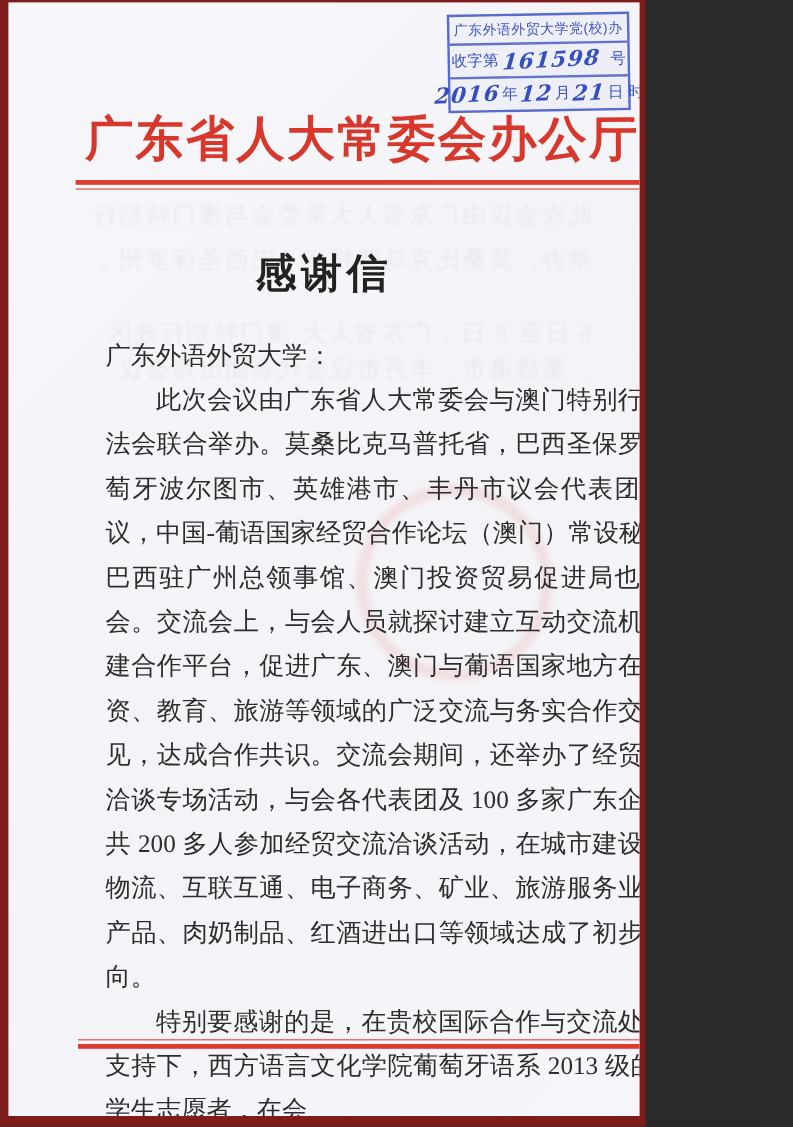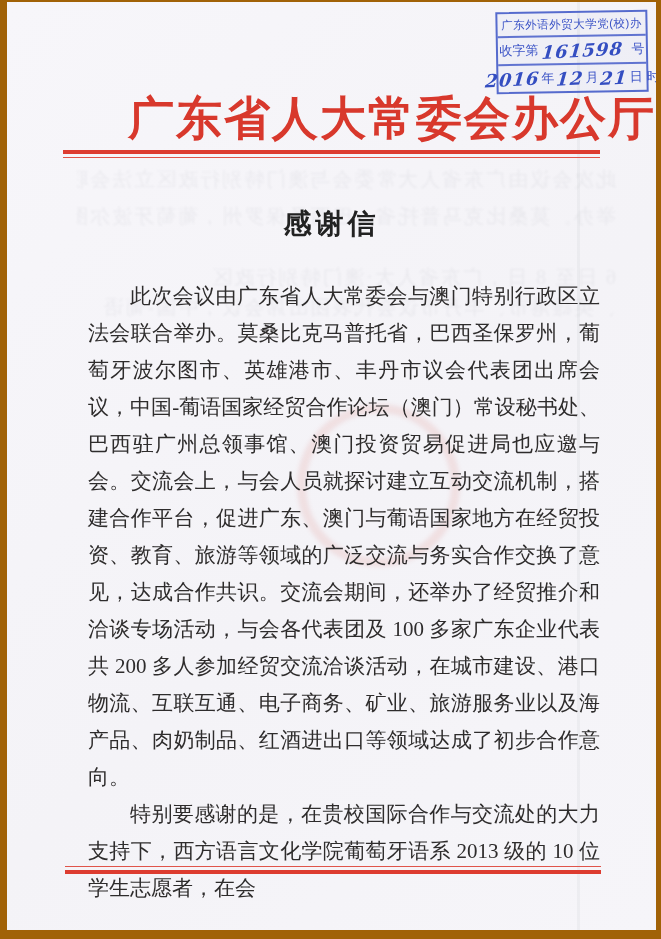--- a/index.html
+++ b/index.html
@@ -1,20 +1,20 @@
 <!DOCTYPE html>
 <html><head>
 <meta charset="utf-8">
 <style>
   html, body { margin: 0; padding: 0; background: #2a2a2a; }
   .scan {
     position: relative;
-    width: 661px;
+    width: 538px;
     height: 939px;
-    background: #a16207;
+    background: #7f1d1d;
     overflow: hidden;
     font-family: "Liberation Serif", "DejaVu Serif", serif;
   }
   .paper {
     position: absolute;
     left: 7px; top: 2px; right: 5px; bottom: 9px;
     background: linear-gradient(135deg, #f7f6fa 0%, #f4f3f7 55%, #f6f5f9 100%);
     overflow: hidden;
   }
   .crease {
@@ -55,21 +55,21 @@
     font-weight: bold;
     color: #2440bd;
   }
   .stamp-spacer { flex: 1; }
   
   .office {
     position: absolute;
     top: 86px; left: 0; right: 0;
     margin: 0;
     text-align: right;
-    font-size: 46px;
+    font-size: 40px;
     font-weight: bold;
     letter-spacing: 2px;
     color: #d8382c;
     white-space: nowrap;
   }
   .rule-top {
     position: absolute;
     top: 148px; left: 56px; width: 537px;
     height: 3px;
     border-top: 4px solid #dd3c30;
@@ -81,21 +81,21 @@
     height: 3px;
     border-top: 1.5px solid #e0544a;
     border-bottom: 4px solid #dd3c30;
   }
   
   .letter-title {
     position: absolute;
     top: 203px; left: 0; right: 0;
     margin: 0;
     text-align: center;
-    font-size: 28px;
+    font-size: 34px;
     font-weight: bold;
     letter-spacing: 4px;
     color: #222;
   }
   .body-block {
     position: absolute;
     top: 276px; left: 81px; width: 512px;
     font-size: 21px;
     line-height: 37px;
     color: #2e2c2c;
@@ -162,19 +162,20 @@
       </div>
     </div>
 
     <h1 class="office">广东省人大常委会办公厅</h1>
 
     <div class="rule-top"></div>
 
     <h2 class="letter-title">感谢信</h2>
 
     <div class="body-block">
+      <p class="salutation">广东外语外贸大学：</p>
       <p class="indent">此次会议由广东省人大常委会与澳门特别行政区立法会联合举办。莫桑比克马普托省，巴西圣保罗州，葡萄牙波尔图市、英雄港市、丰丹市议会代表团出席会议，中国-葡语国家经贸合作论坛（澳门）常设秘书处、巴西驻广州总领事馆、澳门投资贸易促进局也应邀与会。交流会上，与会人员就探讨建立互动交流机制，搭建合作平台，促进广东、澳门与葡语国家地方在经贸投资、教育、旅游等领域的广泛交流与务实合作交换了意见，达成合作共识。交流会期间，还举办了经贸推介和洽谈专场活动，与会各代表团及 100 多家广东企业代表共 200 多人参加经贸交流洽谈活动，在城市建设、港口物流、互联互通、电子商务、矿业、旅游服务业以及海产品、肉奶制品、红酒进出口等领域达成了初步合作意向。</p>
       <p class="indent">特别要感谢的是，在贵校国际合作与交流处的大力支持下，西方语言文化学院葡萄牙语系 2013 级的 10 位学生志愿者，在会</p>
     </div>
 
     <div class="rule-bottom"></div>
   </div>
 </div>
 
 </body></html>

